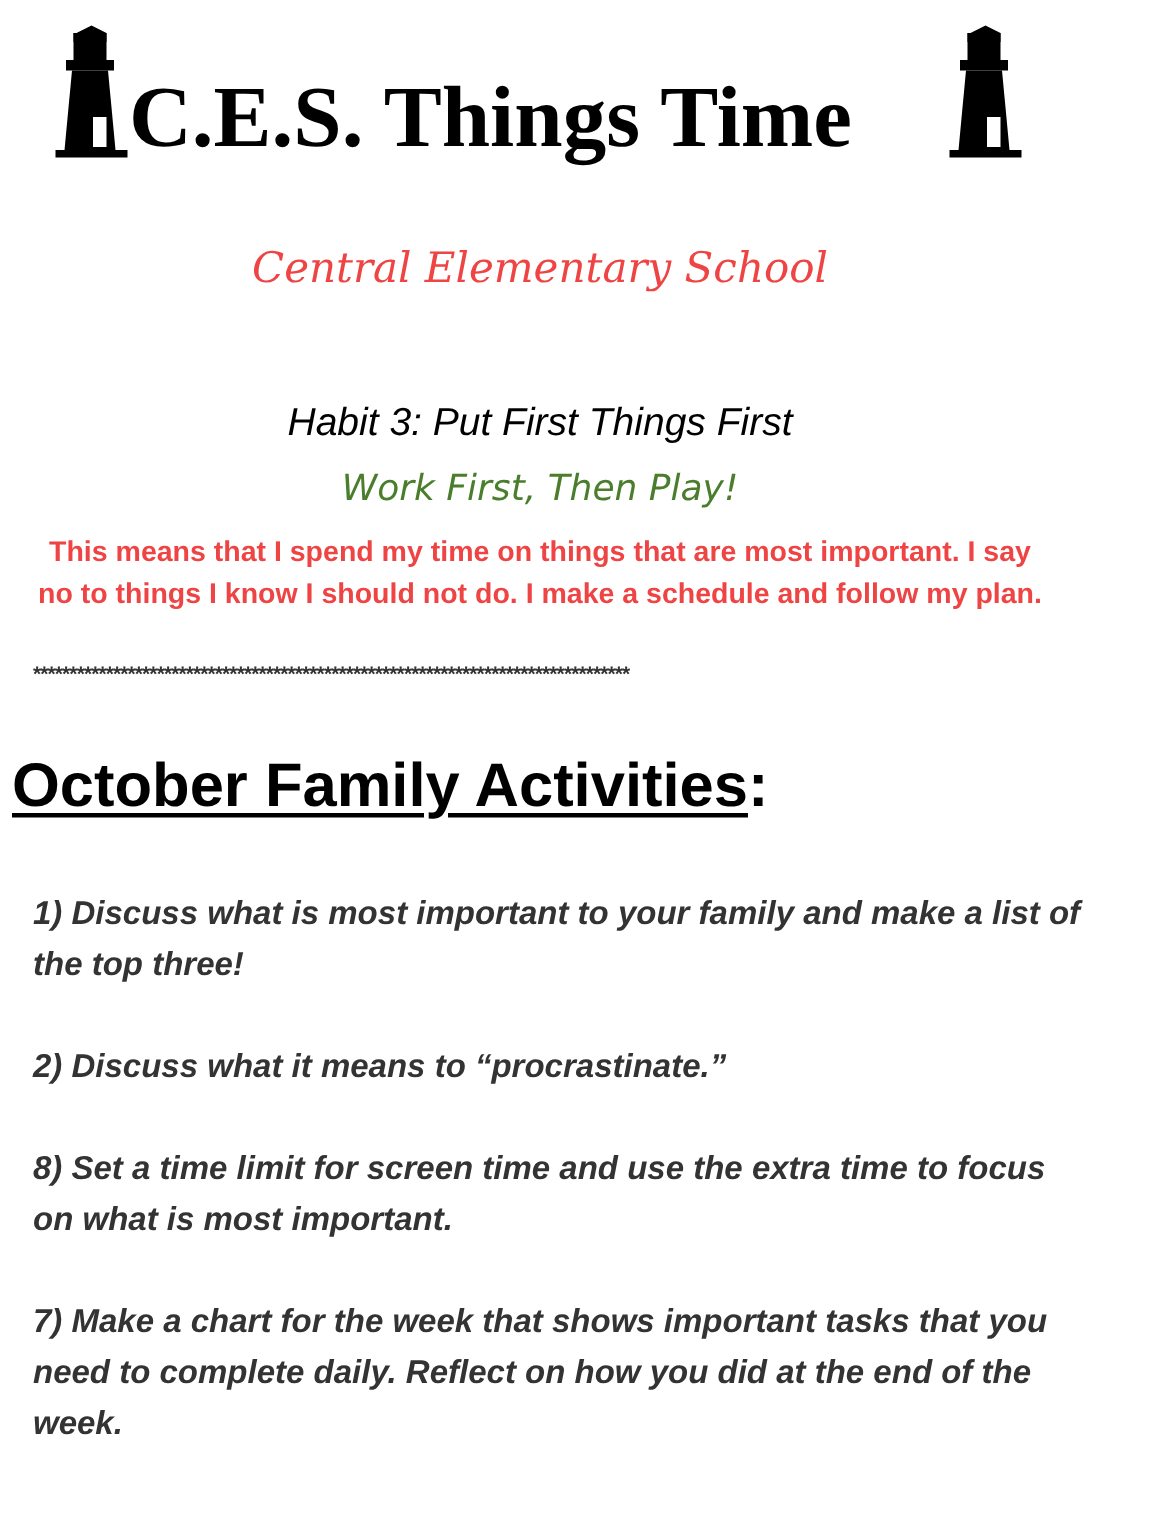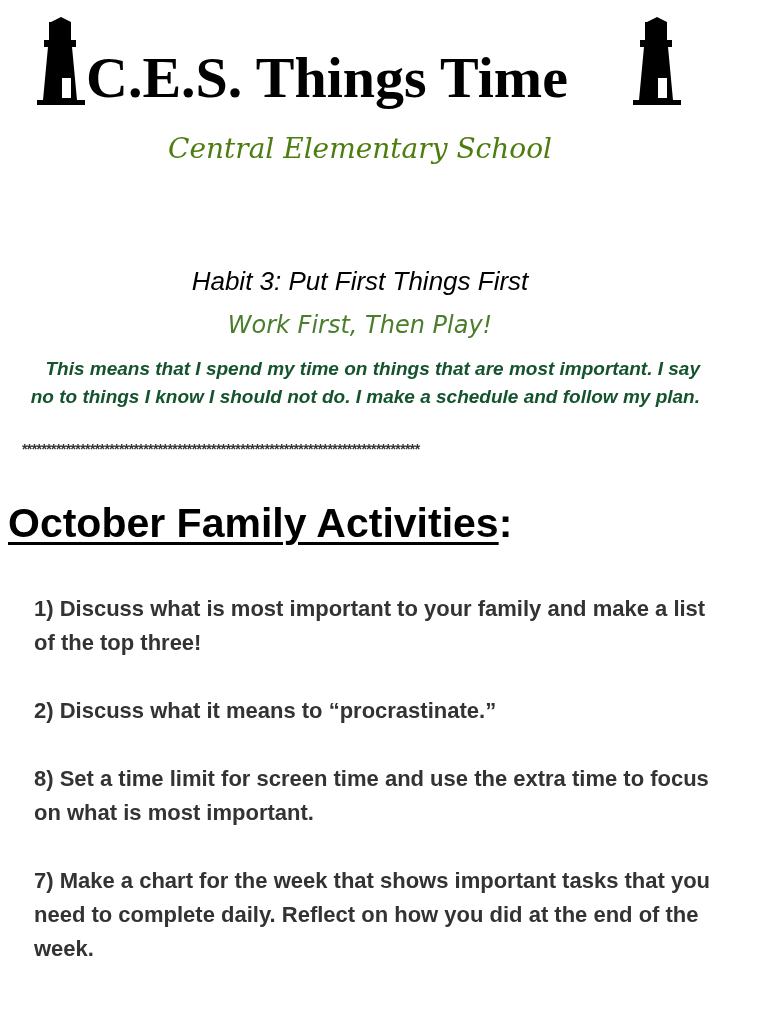--- a/index.html
+++ b/index.html
@@ -14,61 +14,62 @@
     .title-text {
       position: absolute; left: 86px; top: 34px;
       font-family: "Liberation Serif", "DejaVu Serif", serif;
       font-weight: bold; font-size: 58px; line-height: 64px;
       color: #000000; white-space: nowrap; letter-spacing: 0px;
     }
 
     .script {
       position: absolute; left: 0; width: 720px; text-align: center;
       font-family: "DejaVu Serif", "Liberation Serif", serif;
-      font-style: italic; font-size: 28px; color: #4d7c0f;
+      font-style: italic; font-size: 28px; color: #ef4444;
       white-space: nowrap;
+      margin-top: 30px;
     }
     .script-1 { top: 132px; }
     .script-2 { top: 183px; }
 
     .habit {
       position: absolute; left: 0; width: 720px; top: 266px; text-align: center;
       font-family: Liberation Sans, sans-serif;
       font-style: italic; font-size: 26px; color: #000;
     }
     .motto {
       position: absolute; left: 0; width: 720px; top: 311px; text-align: center;
       font-family: "DejaVu Sans", sans-serif;
       font-style: italic; font-size: 24px; color: #4A7D2C;
     }
     .meaning {
-      position: absolute; left: 20px; width: 680px; top: 355px; text-align: right;
+      position: absolute; left: 20px; width: 680px; top: 355px; text-align: center;
       font-family: "Liberation Sans", "DejaVu Sans", sans-serif;
-      font-weight: bold; font-size: 19px; line-height: 28px; color: #14532d; font-style: italic;
+      font-weight: bold; font-size: 19px; line-height: 28px; color: #ef4444;
     }
     .stars {
       position: absolute; left: 22px; top: 441px; width: 700px;
       font-family: "Liberation Sans", sans-serif; font-weight: bold;
       font-size: 14px; color: #333; white-space: nowrap; overflow: hidden;
       letter-spacing: -0.6px;
     }
 
     .section-title {
       position: absolute; left: 8px; top: 500px;
       font-family: "Liberation Sans", "DejaVu Sans", sans-serif;
       font-weight: bold; font-size: 41px; color: #000; white-space: nowrap;
     }
     .section-title .ul { text-decoration: underline; text-decoration-thickness: 3px; text-underline-offset: 5px; }
 
     .activities {
       position: absolute; left: 22px; top: 592px; width: 700px;
       font-family: "Liberation Sans", "DejaVu Sans", sans-serif;
       font-weight: bold; font-size: 22px; line-height: 34px; color: #333333;
     }
-    .activity { margin: 0 0 34px 12px; }
+    .activity { margin: 0 0 34px 0; font-style: italic; }
   </style>
 </head>
 <body>
 
 <div class="page">
 
   <div class="title-row">
     <div class="lighthouse lh-left">
       <svg viewBox="0 0 52 92" xmlns="http://www.w3.org/2000/svg">
         <polygon points="26,1 36,6 36,12 14,12 14,6 16,6" fill="#000"></polygon>

